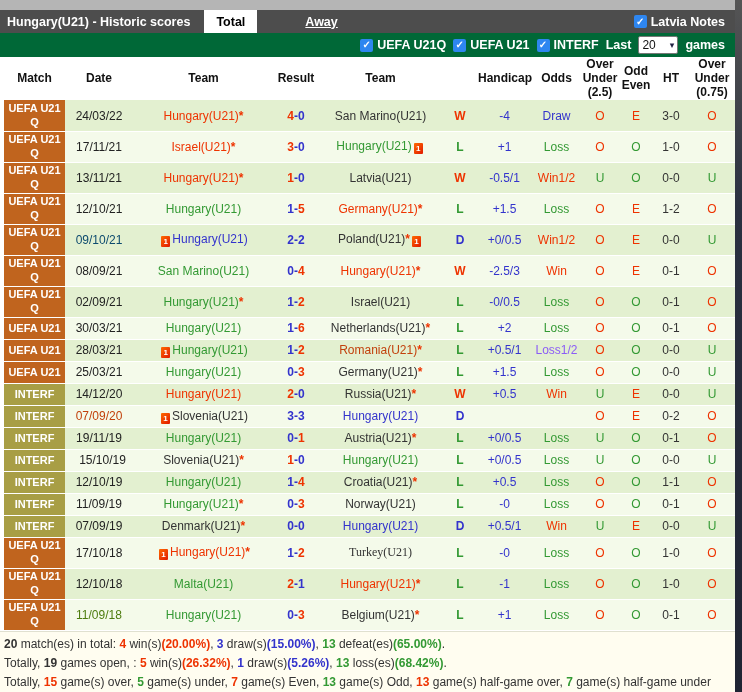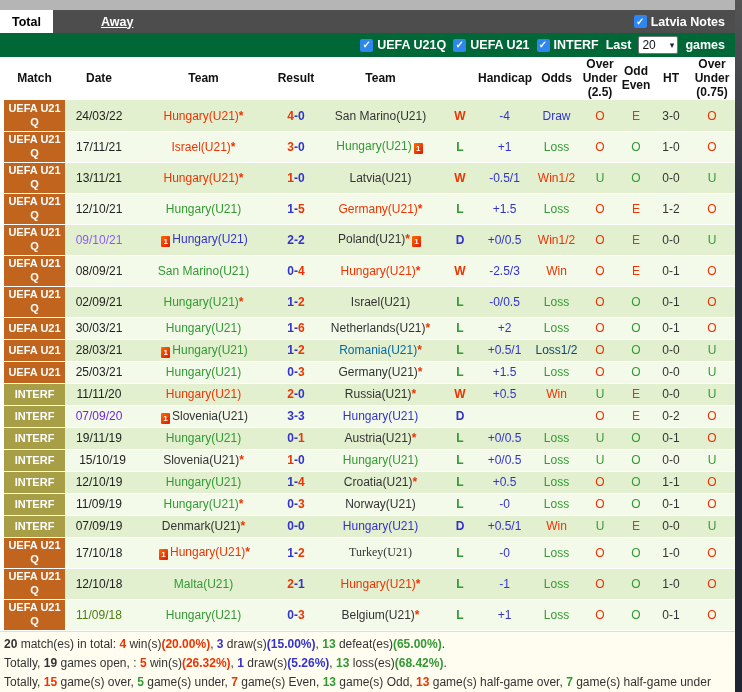--- a/index.html
+++ b/index.html
@@ -59,20 +59,21 @@
   .summary { background:#fffdf0; padding:3px 0 2px 4px; border-top:1px solid #e0e0d0; }
   .summary .line { font-size:12px; line-height:19px; white-space:nowrap; }
 </style>
 </head>
 <body>
 
 <div class="page">
   <div class="widget">
 
     <div class="title-bar">
+      <span class="title">Hungary(U21) - Historic scores</span>
       <div class="tab active">Total</div>
       <div class="tab inactive">Away</div>
       <div class="spacer"></div>
       <div class="display-notes">
         <span class="cbx">✓</span>
         <span>Latvia Notes</span>
       </div>
     </div>
 
     <div class="green-bar">
@@ -179,21 +180,21 @@
             <td style="color: rgb(51, 153, 51); font-weight: bold;">L</td>
             <td style="color: rgb(51, 51, 204);">+1.5</td>
             <td style="color: rgb(51, 153, 51);">Loss</td>
             <td style="color: rgb(238, 51, 0);">O</td>
             <td style="color: rgb(238, 51, 0);">E</td>
             <td style="color: rgb(51, 51, 51);">1-2</td>
             <td style="color: rgb(238, 51, 0);">O</td>
           </tr>
           <tr class="row-a" style="height: 31px;">
             <td class="comp" style="background: rgb(192, 100, 30);">UEFA U21 Q</td>
-            <td style="color: #8b5cf6;">09/10/21</td>
+            <td style="color: #0c4a6e;">09/10/21</td>
             <td><span class="card">1</span><span style="color: rgb(51, 51, 204);">Hungary(U21)</span></td>
             <td><span style="color: rgb(51, 51, 204); font-weight: bold;">2</span><span style="color: rgb(51, 51, 204); font-weight: bold;">-</span><span style="color: rgb(51, 51, 204); font-weight: bold;">2</span></td>
             <td><span style="color: rgb(51, 51, 51);">Poland(U21)</span><span class="star" style="color: rgb(238, 51, 0);">*</span><span class="card">1</span></td>
             <td style="color: rgb(51, 51, 204); font-weight: bold;">D</td>
             <td style="color: rgb(51, 51, 204);">+0/0.5</td>
             <td style="color: rgb(238, 51, 0);">Win1/2</td>
             <td style="color: rgb(238, 51, 0);">O</td>
             <td style="color: rgb(238, 51, 0);">E</td>
             <td style="color: rgb(51, 51, 51);">0-0</td>
             <td style="color: rgb(51, 153, 51);">U</td>
@@ -238,24 +239,24 @@
             <td style="color: rgb(238, 51, 0);">O</td>
             <td style="color: rgb(51, 153, 51);">O</td>
             <td style="color: rgb(51, 51, 51);">0-1</td>
             <td style="color: rgb(238, 51, 0);">O</td>
           </tr>
           <tr class="row-a" style="height: 22px;">
             <td class="comp" style="background: rgb(192, 100, 30);">UEFA U21</td>
             <td style="color: rgb(34, 34, 34);">28/03/21</td>
             <td><span class="card">1</span><span style="color: rgb(51, 153, 51);">Hungary(U21)</span></td>
             <td><span style="color: rgb(51, 51, 204); font-weight: bold;">1</span><span style="color: rgb(51, 51, 204); font-weight: bold;">-</span><span style="color: rgb(238, 51, 0); font-weight: bold;">2</span></td>
-            <td><span style="color: #0369a1;">Romania(U21)</span><span class="star" style="color: rgb(238, 51, 0);">*</span></td>
+            <td><span style="color: #c2410c;">Romania(U21)</span><span class="star" style="color: rgb(238, 51, 0);">*</span></td>
             <td style="color: rgb(51, 153, 51); font-weight: bold;">L</td>
             <td style="color: rgb(51, 51, 204);">+0.5/1</td>
-            <td style="color: #0c4a6e;">Loss1/2</td>
+            <td style="color: #8b5cf6;">Loss1/2</td>
             <td style="color: rgb(238, 51, 0);">O</td>
             <td style="color: rgb(51, 153, 51);">O</td>
             <td style="color: rgb(51, 51, 51);">0-0</td>
             <td style="color: rgb(51, 153, 51);">U</td>
           </tr>
           <tr class="row-b" style="height: 22px;">
             <td class="comp" style="background: rgb(192, 100, 30);">UEFA U21</td>
             <td style="color: rgb(34, 34, 34);">25/03/21</td>
             <td><span style="color: rgb(51, 153, 51);">Hungary(U21)</span></td>
             <td><span style="color: rgb(51, 51, 204); font-weight: bold;">0</span><span style="color: rgb(51, 51, 204); font-weight: bold;">-</span><span style="color: rgb(238, 51, 0); font-weight: bold;">3</span></td>
@@ -263,35 +264,35 @@
             <td style="color: rgb(51, 153, 51); font-weight: bold;">L</td>
             <td style="color: rgb(51, 51, 204);">+1.5</td>
             <td style="color: rgb(51, 153, 51);">Loss</td>
             <td style="color: rgb(238, 51, 0);">O</td>
             <td style="color: rgb(51, 153, 51);">O</td>
             <td style="color: rgb(51, 51, 51);">0-0</td>
             <td style="color: rgb(51, 153, 51);">U</td>
           </tr>
           <tr class="row-a" style="height: 22px;">
             <td class="comp" style="background: rgb(168, 158, 69);">INTERF</td>
-            <td style="color: rgb(34, 34, 34);">11/11/20</td>
+            <td style="color: rgb(34, 34, 34);">14/12/20</td>
             <td><span style="color: rgb(238, 51, 0);">Hungary(U21)</span></td>
             <td><span style="color: rgb(238, 51, 0); font-weight: bold;">2</span><span style="color: rgb(51, 51, 204); font-weight: bold;">-</span><span style="color: rgb(51, 51, 204); font-weight: bold;">0</span></td>
             <td><span style="color: rgb(51, 51, 51);">Russia(U21)</span><span class="star" style="color: rgb(238, 51, 0);">*</span></td>
             <td style="color: rgb(238, 51, 0); font-weight: bold;">W</td>
             <td style="color: rgb(51, 51, 204);">+0.5</td>
             <td style="color: rgb(238, 51, 0);">Win</td>
             <td style="color: rgb(51, 153, 51);">U</td>
             <td style="color: rgb(238, 51, 0);">E</td>
             <td style="color: rgb(51, 51, 51);">0-0</td>
             <td style="color: rgb(51, 153, 51);">U</td>
           </tr>
           <tr class="row-b" style="height: 22px;">
             <td class="comp" style="background: rgb(168, 158, 69);">INTERF</td>
-            <td style="color: #6d28d9;">07/09/20</td>
+            <td style="color: #c2410c;">07/09/20</td>
             <td><span class="card">1</span><span style="color: rgb(51, 51, 51);">Slovenia(U21)</span></td>
             <td><span style="color: rgb(51, 51, 204); font-weight: bold;">3</span><span style="color: rgb(51, 51, 204); font-weight: bold;">-</span><span style="color: rgb(51, 51, 204); font-weight: bold;">3</span></td>
             <td><span style="color: rgb(51, 51, 204);">Hungary(U21)</span></td>
             <td style="color: rgb(51, 51, 204); font-weight: bold;">D</td>
             <td style="color: rgb(51, 51, 204);"></td>
             <td style="color: rgb(51, 51, 51);"></td>
             <td style="color: rgb(238, 51, 0);">O</td>
             <td style="color: rgb(238, 51, 0);">E</td>
             <td style="color: rgb(51, 51, 51);">0-2</td>
             <td style="color: rgb(238, 51, 0);">O</td>

